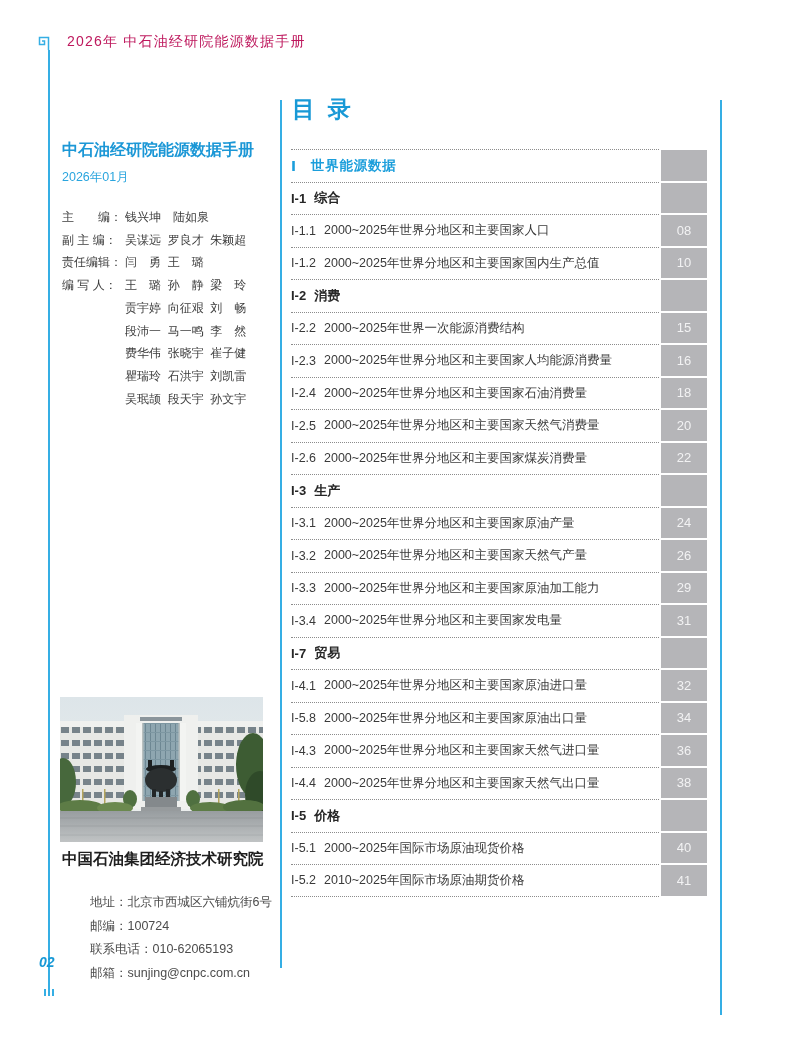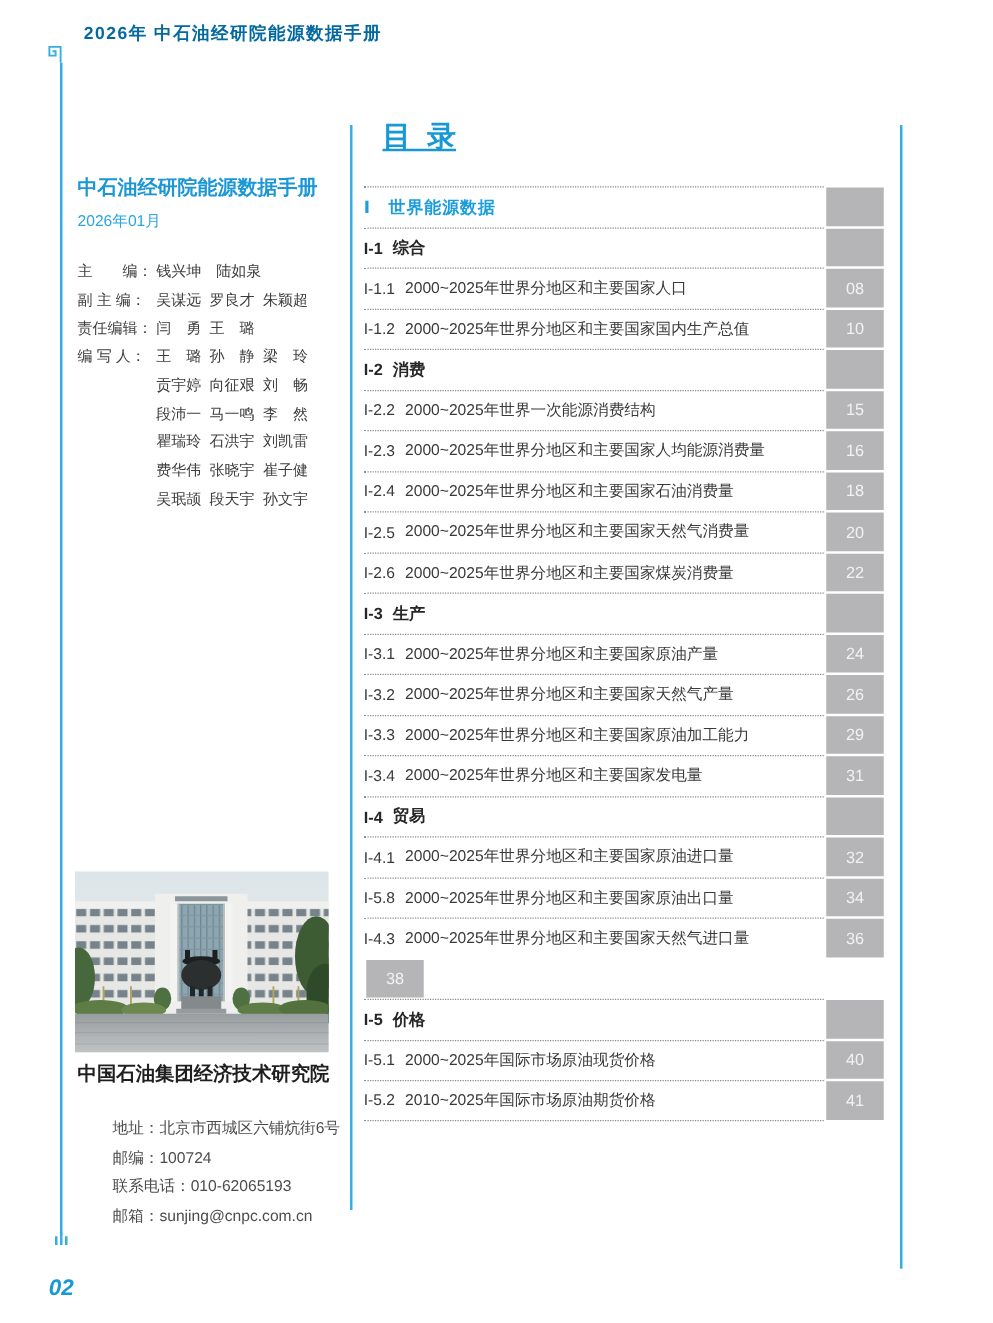--- a/index.html
+++ b/index.html
@@ -2,42 +2,42 @@
 <html><head>
 <meta charset="utf-8">
 <style>
   html,body { margin:0; padding:0; background:#ffffff; }
   .page {
     position:relative; width:794px; height:1058px; background:#ffffff;
     font-family:"Liberation Sans","DejaVu Sans",sans-serif; overflow:hidden;
   }
   
   .corner-icon { position:absolute; left:38px; top:36px; }
-  .header-title { position:absolute; left:67px; top:18px; font-size:14px; color:#0369a1; letter-spacing:1.2px; white-space:nowrap;font-weight:bold; }
+  .header-title { position:absolute; left:67px; top:33px; font-size:14px; color:#be185d; letter-spacing:1.2px; white-space:nowrap; }
   
   .vline-left  { position:absolute; left:48px;  top:50px;  width:2px; height:938px; background:#35aee4; }
   .vline-mid   { position:absolute; left:280px; top:100px; width:2px; height:868px; background:#35aee4; }
   .vline-right { position:absolute; left:720px; top:100px; width:2px; height:915px; background:#35aee4; }
   
   .footer-bars { position:absolute; left:44px; top:986px; display:flex; align-items:flex-end; gap:2px; }
   .footer-bars i { display:block; width:2px; background:#35aee4; }
-  .footer-page { position:absolute; left:39px; top:1020px; font-size:18px; font-style:italic; font-weight:bold; color:#1899d6; }
+  .footer-page { position:absolute; left:39px; top:954px; font-size:14px; font-style:italic; font-weight:bold; color:#1899d6; }
   
   .booklet-title { position:absolute; left:62px; top:140px; font-size:16px; font-weight:bold; color:#1b97d6; white-space:nowrap; }
   .edition-date  { position:absolute; left:62px; top:169px; font-size:12.5px; color:#2aa5de; }
   .editors { position:absolute; left:62px; top:206px; font-size:12px; color:#3d3d3d; }
   .editor-line { display:flex; line-height:22.7px; white-space:pre; }
   .editor-label { width:63px; flex:none; }
   .photo { position:absolute; left:60px; top:697px; width:203px; height:145px; }
   .photo svg { display:block; }
   .org-name { position:absolute; left:62px; top:849px; font-size:15.5px; font-weight:bold; color:#1f1f1f; white-space:nowrap; }
   .contact { position:absolute; left:62px; top:891px; font-size:12.5px; color:#4c4c4c;margin-left:28px; }
   .contact-line { line-height:23.5px; white-space:nowrap; }
   
-  .toc-title { position:absolute; left:306px; top:94px; font-size:23px; font-weight:bold; color:#1899d6; white-space:pre;text-decoration:underline; }
+  .toc-title { position:absolute; left:292px; top:94px; font-size:23px; font-weight:bold; color:#1899d6; white-space:pre; }
   .toc-list { position:absolute; left:291px; top:149px; width:416px; }
   .toc-row { display:flex; height:32.5px; }
   .toc-text { flex:1; display:flex; align-items:center; border-top:1px dotted #8c8c8c; padding-right:4px; min-width:0; overflow:hidden; white-space:nowrap; }
   .toc-row:last-child .toc-text { border-bottom:1px dotted #8c8c8c; }
   .toc-id { flex:none; margin-right:8px; }
   .toc-row-title { flex:none; }
   .toc-page {
     width:46px; flex:none; margin-left:2px; margin-top:1px; margin-bottom:1px;
     background:#b5b5b8; color:#f2f2f3; font-size:13px;
     display:flex; align-items:center; justify-content:center;text-align:right;
@@ -92,26 +92,26 @@
     <span class="editor-names">贡宇婷  向征艰  刘　畅</span>
   </div>
 
   <div class="editor-line">
     <span class="editor-label"></span>
     <span class="editor-names">段沛一  马一鸣  李　然</span>
   </div>
 
   <div class="editor-line">
     <span class="editor-label"></span>
+    <span class="editor-names">费华伟  张晓宇  崔子健</span>
+  </div>
+
+  <div class="editor-line">
+    <span class="editor-label"></span>
     <span class="editor-names">瞿瑞玲  石洪宇  刘凯雷</span>
-  </div>
-
-  <div class="editor-line">
-    <span class="editor-label"></span>
-    <span class="editor-names">费华伟  张晓宇  崔子健</span>
   </div>
 
   <div class="editor-line">
     <span class="editor-label"></span>
     <span class="editor-names">吴珉颉  段天宇  孙文宇</span>
   </div>
 </div>
 
   <div class="photo">
     <svg width="203" height="145" viewBox="0 0 203 145">
@@ -309,21 +309,21 @@
   <div class="toc-row entry">
     <div class="toc-text">
       <span class="toc-id">I-3.4</span>
       <span class="toc-row-title">2000~2025年世界分地区和主要国家发电量</span>
     </div>
     <div class="toc-page">31</div>
   </div>
 
   <div class="toc-row section">
     <div class="toc-text">
-      <span class="toc-id">I-4</span>
+      <span class="toc-id">I-7</span>
       <span class="toc-row-title">贸易</span>
     </div>
     <div class="toc-page"></div>
   </div>
 
   <div class="toc-row entry">
     <div class="toc-text">
       <span class="toc-id">I-4.1</span>
       <span class="toc-row-title">2000~2025年世界分地区和主要国家原油进口量</span>
     </div>
@@ -340,20 +340,24 @@
 
   <div class="toc-row entry">
     <div class="toc-text">
       <span class="toc-id">I-4.3</span>
       <span class="toc-row-title">2000~2025年世界分地区和主要国家天然气进口量</span>
     </div>
     <div class="toc-page">36</div>
   </div>
 
   <div class="toc-row entry">
+    <div class="toc-text">
+      <span class="toc-id">I-4.4</span>
+      <span class="toc-row-title">2000~2025年世界分地区和主要国家天然气出口量</span>
+    </div>
     <div class="toc-page">38</div>
   </div>
 
   <div class="toc-row section">
     <div class="toc-text">
       <span class="toc-id">I-5</span>
       <span class="toc-row-title">价格</span>
     </div>
     <div class="toc-page"></div>
   </div>

